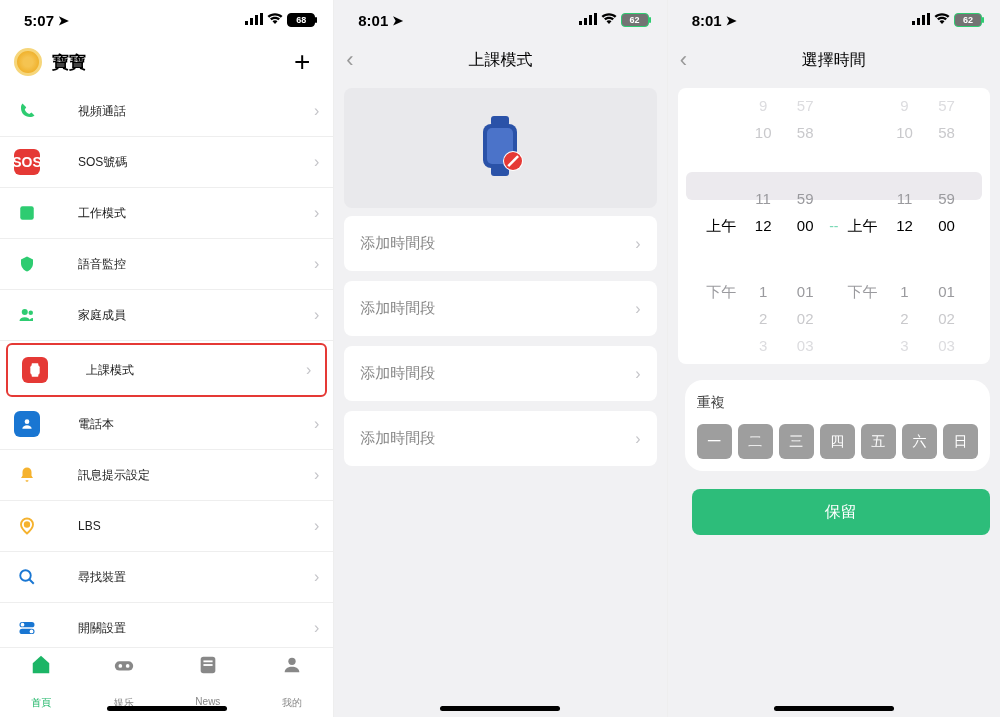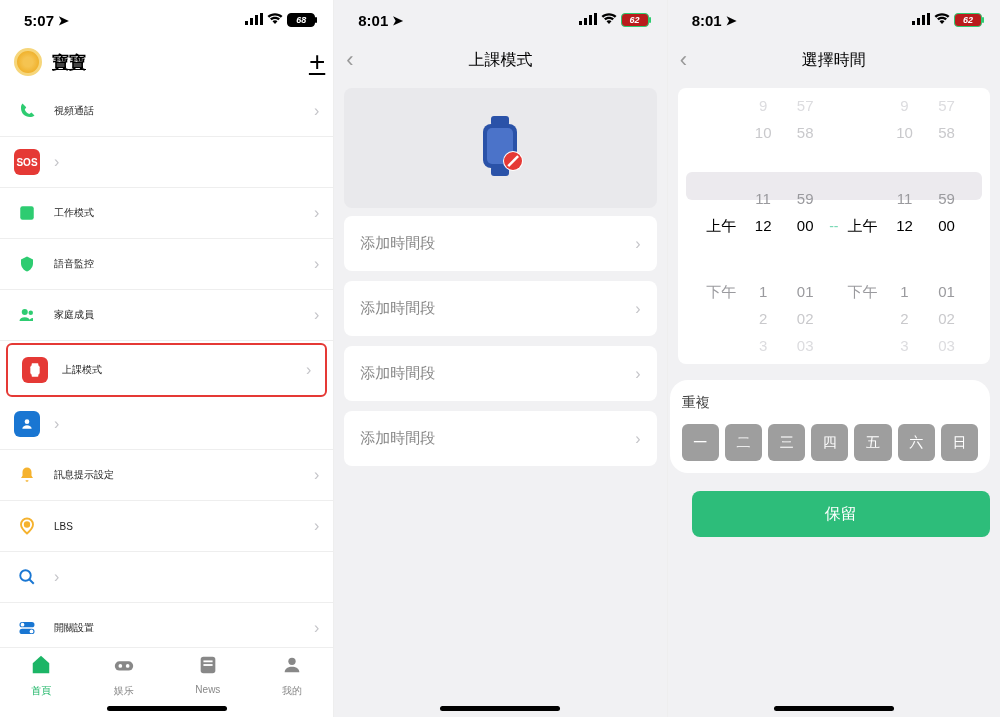--- a/index.html
+++ b/index.html
@@ -26,41 +26,40 @@
   .status-bar {
     height: 40px;
     display: flex;
     align-items: center;
     justify-content: space-between;
     padding: 0 18px 0 24px;
     font-size: 15px;
     font-weight: 600;
   }
   .status-left { display: flex; align-items: center; gap: 4px; }
-  .status-right { display: flex; align-items: center; gap: 4px; font-style: italic; }
+  .status-right { display: flex; align-items: center; gap: 4px; }
   .loc-arrow { font-size: 13px; }
   .signal-bars, .wifi-ic { font-size: 14px; }
   .battery {
     display: inline-flex; align-items: center;
     border: 1.5px solid #000; border-radius: 4px;
     padding: 0 1px; height: 14px; width: 28px; position: relative;
     font-size: 9px; font-weight: 700; justify-content: center;
     background: #fff;
   }
   .battery::after{ content:""; position:absolute; right:-3px; top:3px; width:2px; height:6px; background:#000; border-radius:1px;}
-  .battery.green { background:#b91c1c; border-color:#2ecc71; color:#fff;align-items:center;}
+  .battery.green { background:#737373; border-color:#2ecc71; color:#fff;align-items:center;}
   .battery.green::after{ background:#2ecc71;}
   .battery.dark { background:#000; color:#fff;}
   .battery.dark::after{ background:#000;}
 
   
   .s1-header {
     display:flex; align-items:flex-end; justify-content:space-between;
-    padding: 8px 8px 10px 14px;
-    text-decoration: underline;
+    padding: 8px 23px 10px 14px;
   }
   .s1-title-wrap{ display:flex; align-items:center; gap:10px;}
   .s1-avatar{
     width:28px; height:28px; border-radius:50%;
     background: radial-gradient(circle,#f5c451 30%,#f0b22e 70%);
     border:3px solid #f6d67b;
   }
   .s1-title{ font-size:17px; font-weight:700;}
   .s1-plus{ font-size:28px; font-weight:300; line-height:1;}
   .s1-list{ flex:1; overflow:auto;}
@@ -72,27 +71,27 @@
   .s1-item.highlight{
     border:2px solid #e53935; border-radius:6px;
     margin:2px 6px;
   }
   .s1-icon{
     width:26px; height:26px; border-radius:6px;
     display:flex; align-items:center; justify-content:center;
     flex-shrink:0;
   }
   .s1-icon svg{ width:18px; height:18px;}
-  .s1-label{ flex:1; font-size:10px; color:#222;}
+  .s1-label{ flex:1; font-size:12px; color:#222;margin-left:24px;}
   .s1-chevron{ color:#c5c5c9; font-size:16px;}
   .s1-tabbar{
     height:70px; border-top:1px solid #eee; background:#fff;
     display:flex; justify-content:space-around; align-items:flex-start; padding-top:6px;
   }
-  .s1-tab{ display:flex; flex-direction:column; align-items:center; gap:6px; font-size:10px; color:#888;justify-content:flex-end;}
+  .s1-tab{ display:flex; flex-direction:column; align-items:center; gap:18px; font-size:10px; color:#888;justify-content:flex-end;}
   .s1-tab.active{ color:#1cb566;}
   .s1-tab svg{ width:22px; height:22px;}
   .home-indicator{
     position:absolute; bottom:6px; left:50%; transform:translateX(-50%);
     width:120px; height:5px; background:#000; border-radius:3px;
   }
 
   
   .s23-navbar{
     display:flex; align-items:center; justify-content:center;
@@ -130,21 +129,21 @@
   .pcol .row.near{ color:#9a9a9e;margin-top:39px;}
   .pcol .row.far{ color:#dcdcdf;}
   .picker-band{
     position:absolute; height:28px; left:0; right:0;
     background:#eceaee; border-radius:6px; z-index:0;
   }
   .picker-wrap{ position:relative; flex:1;}
   .picker-inner{ position:relative; z-index:1; display:flex; justify-content:center;}
   .dashes{ color:#7bd9b6; font-size:14px; padding:0 4px; align-self:center;}
   .s3-repeat{
-    margin:16px 10px 0 2px; background:#fff; border-radius:18px;
+    margin:16px 10px 0 17px; background:#fff; border-radius:18px;
     padding:14px 12px 12px 12px;
   }
   .s3-repeat-title{ font-size:14px; color:#444; margin-bottom:12px;}
   .s3-days{ display:flex; gap:6px;}
   .s3-day{
     flex:1; aspect-ratio:1/1; max-height:38px;
     background:#9e9e9e; color:#fff; border-radius:6px;
     display:flex; align-items:center; justify-content:center;
     font-size:14px;
   }
@@ -198,22 +197,23 @@
             <svg viewBox="0 0 24 24" fill="#2ecc71">
               <path d="M6 2c-2 2-2 4-2 6 0 7 5 12 12 12 2 0 4 0 6-2l-4-4-3 2c-3-1-5-3-6-6l2-3z"></path>
             </svg>
           </div>
         </span>
         <span class="s1-label">視頻通話</span>
         <span class="s1-chevron">›</span>
       </div>
       <div class="s1-item">
         <span>
-          <div style="width:26px;height:26px;background:#e53935;border-radius:6px;color:#fff;font-size:10px;font-weight:700;display:flex;align-items:center;justify-content:center">SOS</div>
-        </span>
+          <div style="width:26px;height:26px;background:#e53935;border-radius:6px;color:#fff;font-size:14px;font-weight:700;display:flex;align-items:center;justify-content:center">SOS</div>
+        </span>
+        <span class="s1-label">SOS號碼</span>
         <span class="s1-chevron">›</span>
       </div>
       <div class="s1-item">
         <span>
           <div class="s1-icon">
             <svg viewBox="0 0 24 24" fill="#2ecc71">
               <rect x="3" y="3" width="18" height="18" rx="3"></rect>
             </svg>
           </div>
         </span>
@@ -259,20 +259,21 @@
       </div>
       <div class="s1-item">
         <span>
           <div style="width:26px;height:26px;background:#1976d2;border-radius:6px;display:flex;align-items:center;justify-content:center">
             <svg width="14" height="14" viewBox="0 0 24 24" fill="#fff">
               <circle cx="12" cy="8" r="4"></circle>
               <path d="M4 20c0-4 4-6 8-6s8 2 8 6z"></path>
             </svg>
           </div>
         </span>
+        <span class="s1-label">電話本</span>
         <span class="s1-chevron">›</span>
       </div>
       <div class="s1-item">
         <span>
           <div class="s1-icon">
             <svg viewBox="0 0 24 24" fill="#f5b22e">
               <path d="M12 2a6 6 0 00-6 6v5l-2 3h16l-2-3V8a6 6 0 00-6-6zM10 19a2 2 0 004 0z"></path>
             </svg>
           </div>
         </span>
@@ -293,20 +294,21 @@
       </div>
       <div class="s1-item">
         <span>
           <div class="s1-icon">
             <svg viewBox="0 0 24 24" fill="none" stroke="#1976d2" stroke-width="2.5">
               <circle cx="10" cy="10" r="7"></circle>
               <path d="M15 15l6 6"></path>
             </svg>
           </div>
         </span>
+        <span class="s1-label">尋找裝置</span>
         <span class="s1-chevron">›</span>
       </div>
       <div class="s1-item">
         <span>
           <div class="s1-icon">
             <svg viewBox="0 0 24 24" fill="#1976d2">
               <rect x="2" y="4" width="20" height="7" rx="3.5"></rect>
               <circle cx="6" cy="7.5" r="2.5" fill="#fff"></circle>
               <rect x="2" y="13" width="20" height="7" rx="3.5"></rect>
               <circle cx="18" cy="16.5" r="2.5" fill="#fff"></circle>

